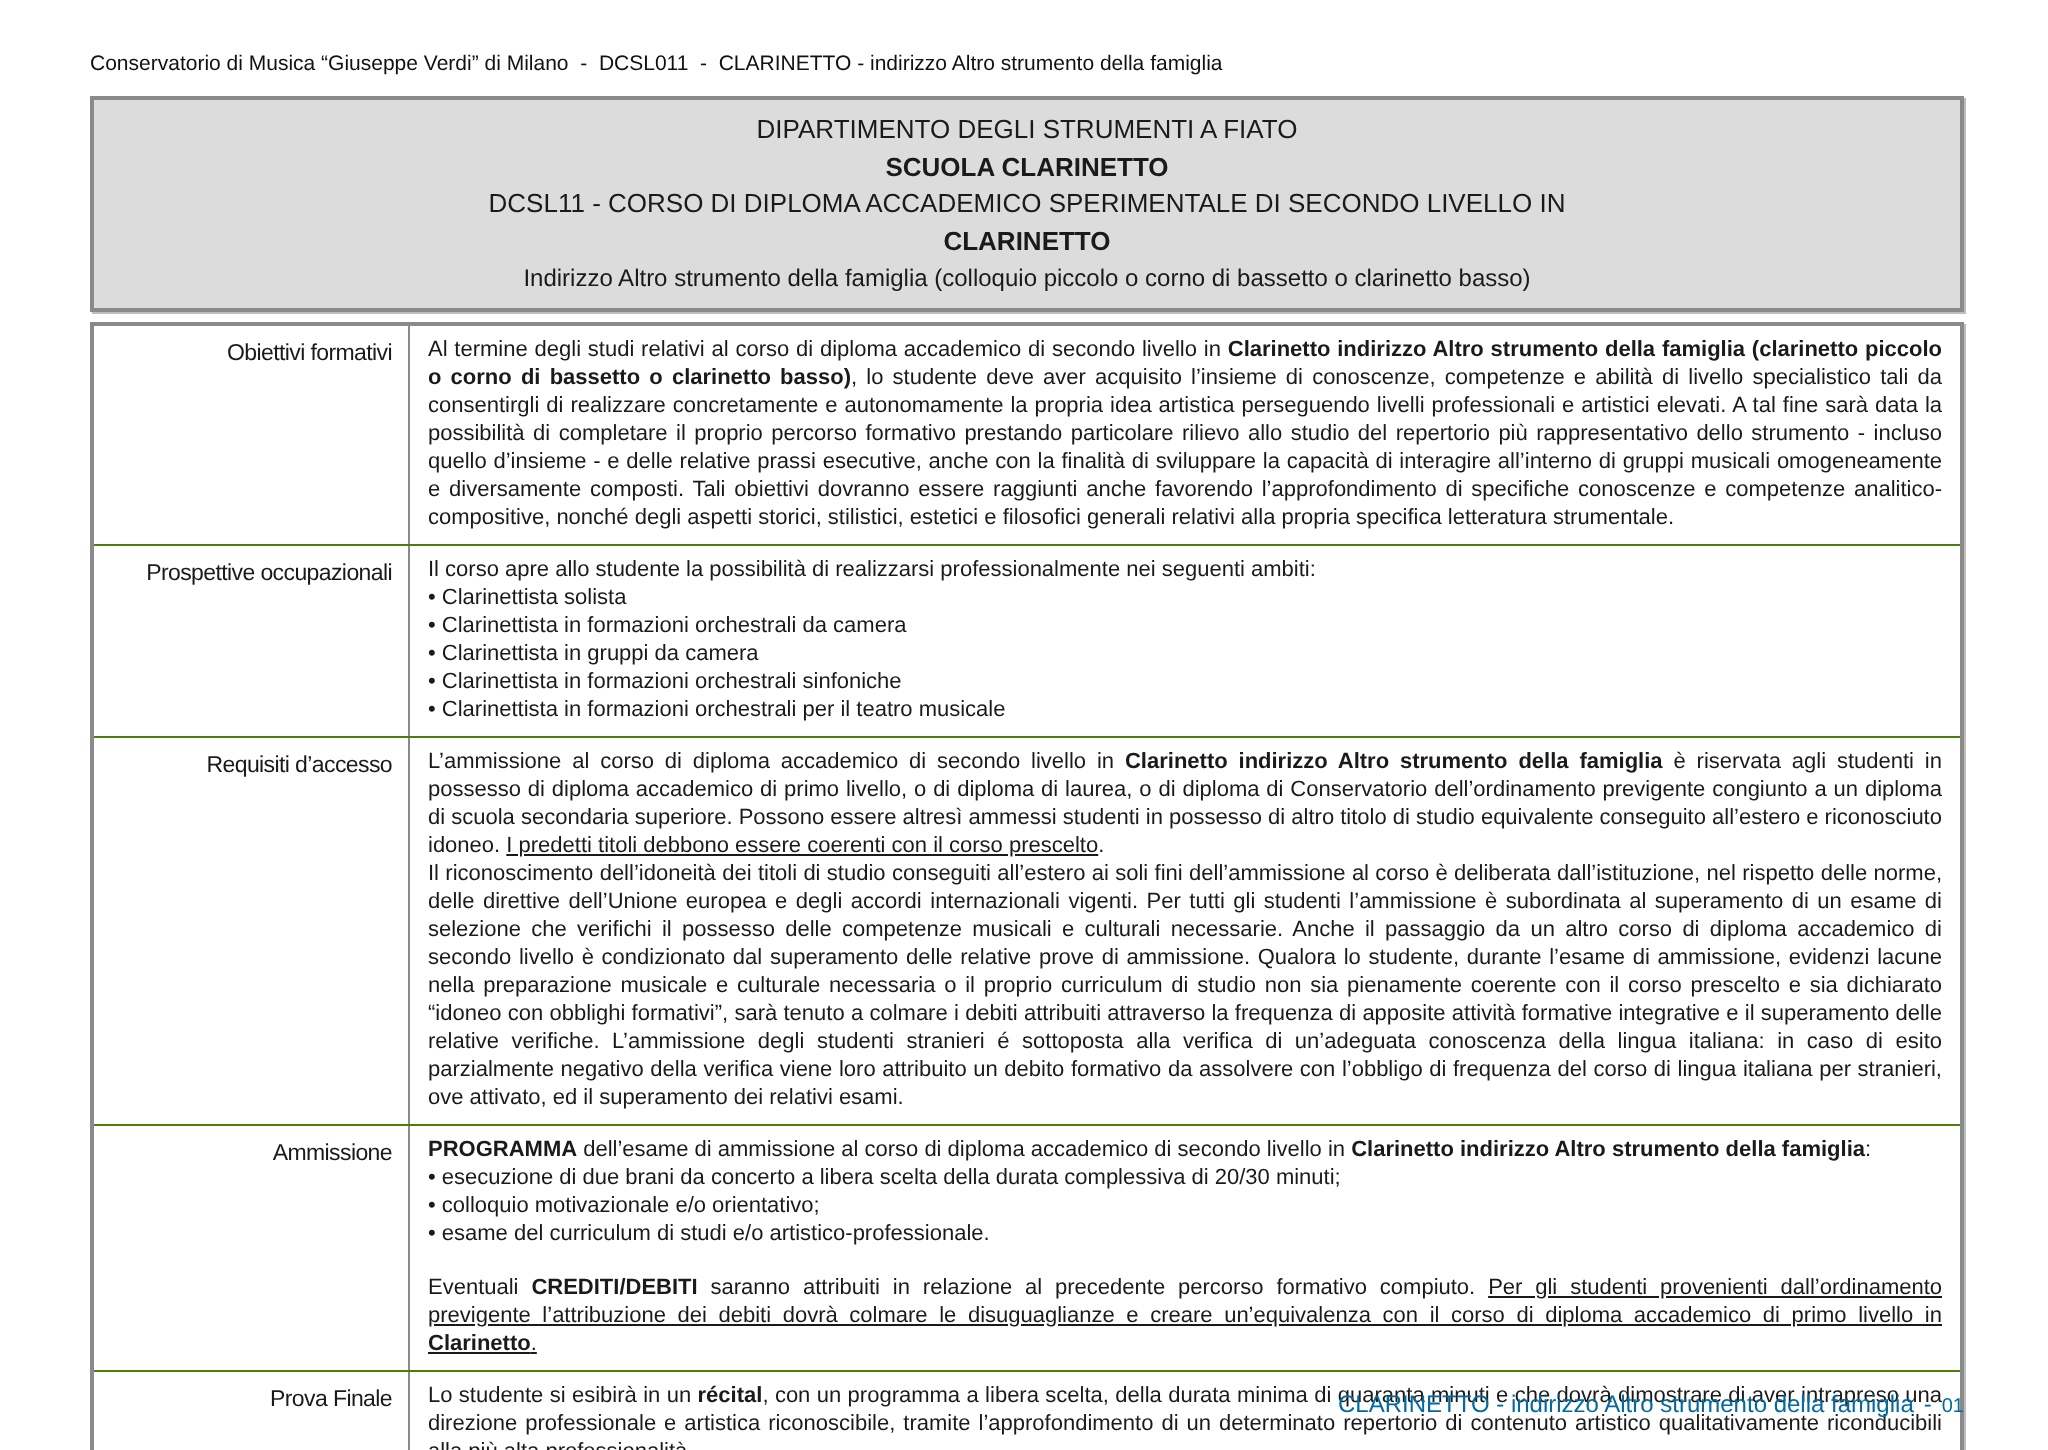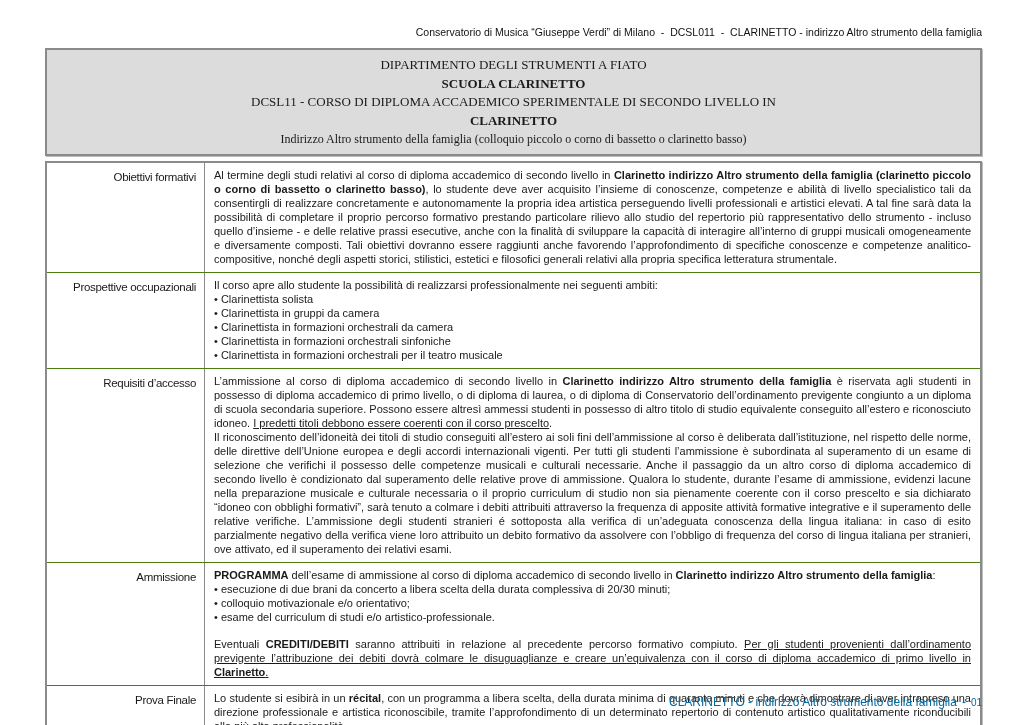--- a/index.html
+++ b/index.html
@@ -3,28 +3,28 @@
 <meta charset="utf-8">
 <style>
   html,body{margin:0;padding:0;background:#ffffff;}
   .page{
     width:1024px;height:725px;box-sizing:border-box;position:relative;
     background:#ffffff;color:#1a1a1a;
     font-family:"Liberation Sans",sans-serif;
     padding:26px 42px 0 45px;overflow:hidden;
   }
   .doc-header{
-    text-align:right;font-size:10.5px;line-height:13px;white-space:pre;
+    text-align:left;font-size:10.5px;line-height:13px;white-space:pre;
     margin-bottom:9px;color:#111;
   }
   .head-table{
     border:2px solid #8a8a8a;background:#dcdcdc;text-align:center;
     padding:6px 10px 5px 10px;box-shadow:1px 1px 0 #bdbdbd;
   }
-  .ht-line{font-size:13px;line-height:18.5px;font-family:Liberation Serif, serif;}
+  .ht-line{font-size:13px;line-height:18.5px;}
   .ht-bold{font-weight:bold;}
   .ht-small{font-size:12px;}
   .body-table{
     border:2px solid #8a8a8a;margin-top:5px;background:#fff;
     box-shadow:1px 1px 0 #bdbdbd;
   }
   .row{display:grid;grid-template-columns:158px 1fr;}
   .row + .row{border-top:1px solid #4d7c0f;}
   .label{
     border-right:1px solid #8a8a8a;font-weight:normal;font-size:11.5px;
@@ -68,22 +68,22 @@
       <div class="content">
         <p class="para"><span>Al termine degli studi relativi al corso di diploma accademico di secondo livello in </span><span class="b">Clarinetto indirizzo Altro strumento della famiglia (clarinetto piccolo o corno di bassetto o clarinetto basso)</span><span>, lo studente deve aver acquisito l’insieme di conoscenze, competenze e abilità di livello specialistico tali da consentirgli di realizzare concretamente e autonomamente la propria idea artistica perseguendo livelli professionali e artistici elevati. A tal fine sarà data la possibilità di completare il proprio percorso formativo prestando particolare rilievo allo studio del repertorio più rappresentativo dello strumento - incluso quello d’insieme - e delle relative prassi esecutive, anche con la finalità di sviluppare la capacità di interagire all’interno di gruppi musicali omogeneamente e diversamente composti. Tali obiettivi dovranno essere raggiunti anche favorendo l’approfondimento di specifiche conoscenze e competenze analitico-compositive, nonché degli aspetti storici, stilistici, estetici e filosofici generali relativi alla propria specifica letteratura strumentale.</span></p>
       </div>
     </div>
 
     <div class="row" style="min-height:90px">
       <div class="label">Prospettive occupazionali</div>
       <div class="content">
         <p class="para">Il corso apre allo studente la possibilità di realizzarsi professionalmente nei seguenti ambiti:</p>
         <p class="para bullet">• Clarinettista solista</p>
+        <p class="para bullet">• Clarinettista in formazioni orchestrali da camera</p>
         <p class="para bullet">• Clarinettista in gruppi da camera</p>
-        <p class="para bullet">• Clarinettista in formazioni orchestrali da camera</p>
         <p class="para bullet">• Clarinettista in formazioni orchestrali sinfoniche</p>
         <p class="para bullet">• Clarinettista in formazioni orchestrali per il teatro musicale</p>
       </div>
     </div>
 
     <div class="row" style="min-height:161px">
       <div class="label">Requisiti d’accesso</div>
       <div class="content">
         <p class="para"><span>L’ammissione al corso di diploma accademico di secondo livello in </span><span class="b">Clarinetto indirizzo Altro strumento della famiglia</span><span> è riservata agli studenti in possesso di diploma accademico di primo livello, o di diploma di laurea, o di diploma di Conservatorio dell’ordinamento previgente congiunto a un diploma di scuola secondaria superiore. Possono essere altresì ammessi studenti in possesso di altro titolo di studio equivalente conseguito all’estero e riconosciuto idoneo. </span><span class="u">I predetti titoli debbono essere coerenti con il corso prescelto</span><span>.</span></p>
         <p class="para"><span>Il riconoscimento dell’idoneità dei titoli di studio conseguiti all’estero ai soli fini dell’ammissione al corso è deliberata dall’istituzione, nel rispetto delle norme, delle direttive dell’Unione europea e degli accordi internazionali vigenti. Per tutti gli studenti l’ammissione è subordinata al superamento di un esame di selezione che verifichi il possesso delle competenze musicali e culturali necessarie. Anche il passaggio da un altro corso di diploma accademico di secondo livello è condizionato dal superamento delle relative prove di ammissione. Qualora lo studente, durante l’esame di ammissione, evidenzi lacune nella preparazione musicale e culturale necessaria o il proprio curriculum di studio non sia pienamente coerente con il corso prescelto e sia dichiarato “idoneo con obblighi formativi”, sarà tenuto a colmare i debiti attribuiti attraverso la frequenza di apposite attività formative integrative e il superamento delle relative verifiche. L’ammissione degli studenti stranieri é sottoposta alla verifica di un’adeguata conoscenza della lingua italiana: in caso di esito parzialmente negativo della verifica viene loro attribuito un debito formativo da assolvere con l’obbligo di frequenza del corso di lingua italiana per stranieri, ove attivato, ed il superamento dei relativi esami.</span></p>

